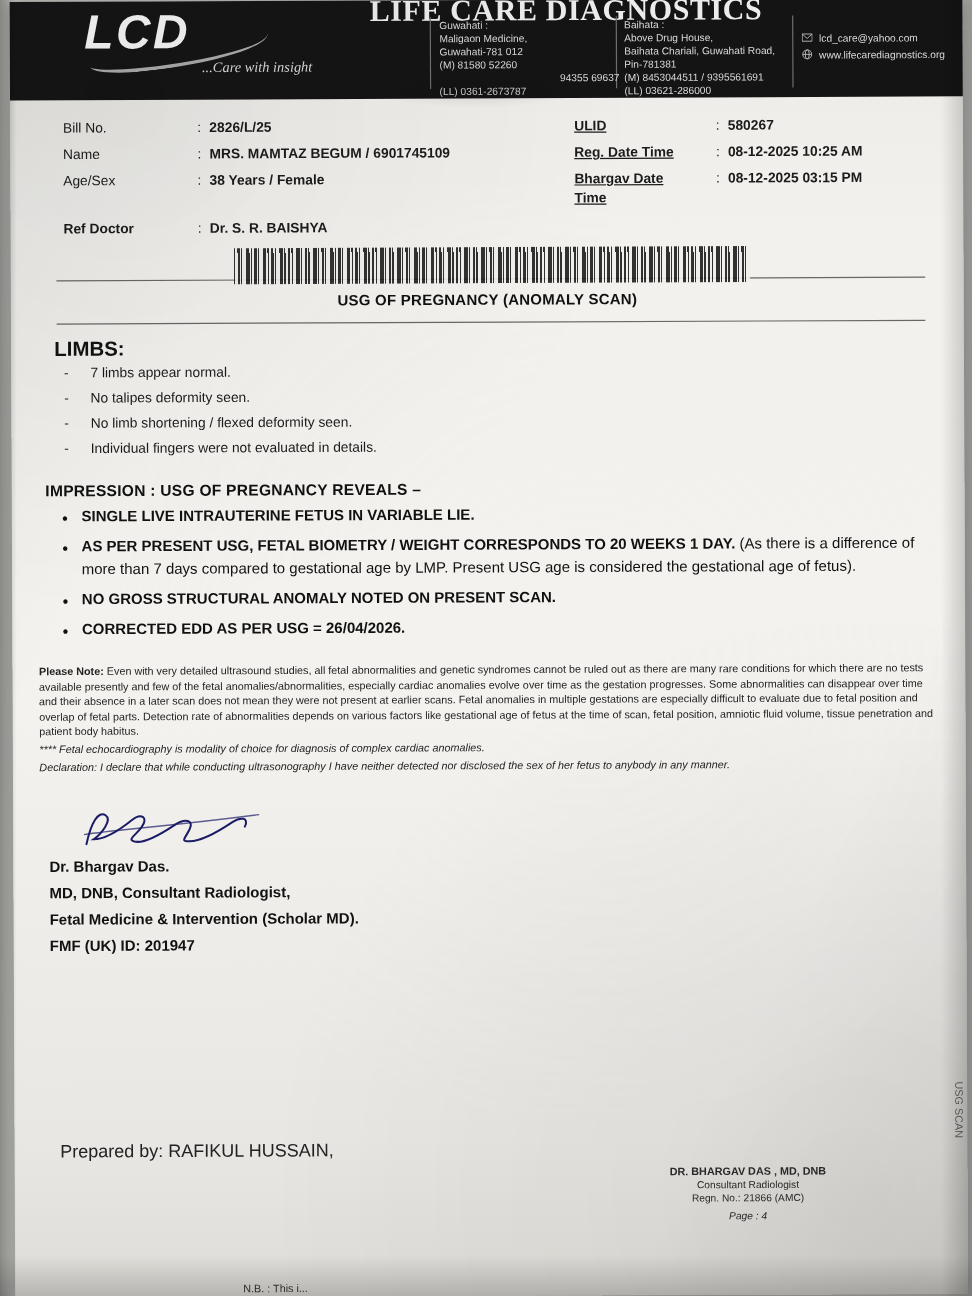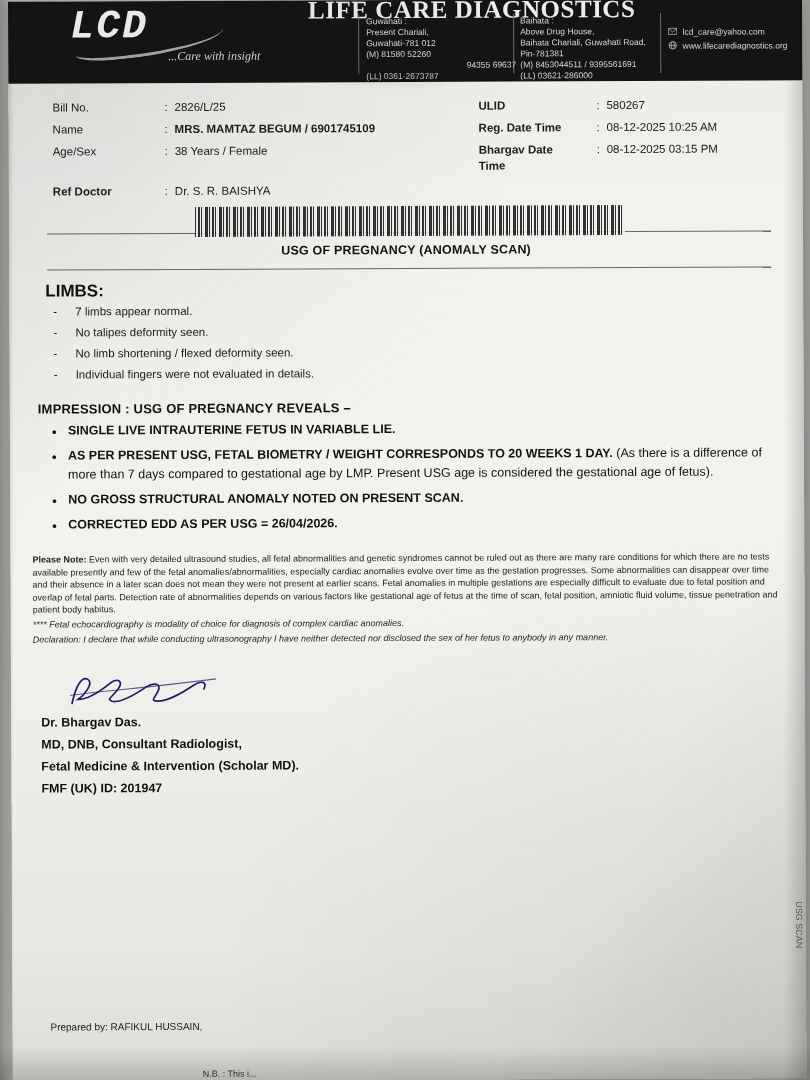--- a/index.html
+++ b/index.html
@@ -52,21 +52,21 @@
     background: #141414;
     color: #e8e8e8;
     overflow: hidden;
   }
   .lh-logo {
     position: absolute;
     left: 62px; top: 6px;
     width: 190px; height: 58px;
   }
   .lh-logo .lcd {
-    font-family: Liberation Mono, monospace;
+    font-family: Liberation Sans, sans-serif;
     font-size: 40px;
     font-style: italic;
     font-weight: bold;
     letter-spacing: 2px;
     color: #f4f4f4;
     line-height: 40px;
   }
   .lh-logo .tag {
     font-family: "Liberation Serif", serif;
     font-size: 12px;
@@ -124,23 +124,23 @@
   .pblock {
     position: absolute;
     left: 0; top: 88px;
     width: 794px;
     height: 118px;
     font-size: 11.5px;
     color: #1b1b1b;
   }
   .prow { position: absolute; white-space: nowrap; }
   .plabel { display: inline-block; width: 112px; }
-  .plabel.r { width: 118px; }
+  .plabel.r { width: 118px; text-decoration: underline; }
   .pcolon { display: inline-block; width: 10px; }
-  .pval { font-weight: normal; }
+  .pval { font-weight: bold; }
 
   .left-col { left: 44px; }
   .right-col { left: 470px; }
 
   .row1 { top: 12px; }
   .row2 { top: 34px; }
   .row3 { top: 56px; }
   .row4 { top: 72px; }
   .row5 { top: 96px; }
 
@@ -281,22 +281,22 @@
     font-size: 12.5px;
     font-weight: bold;
     color: #111;
     line-height: 22px;
   }
 
   
   .prepared {
     position: absolute;
     left: 38px;
-    top: 1020px;
-    font-size: 10px;
+    top: 950px;
+    font-size: 15px;
     color: #222;
   }
   .checked {
     position: absolute;
     left: 330px;
     top: 1073px;
     font-size: 9.5px;
     color: #222;
     margin-top: 20px;
   }
@@ -375,21 +375,21 @@
         <div class="tag">...Care with insight</div>
       </div>
       <div class="lh-title">LIFE CARE DIAGNOSTICS</div>
 
       <div class="lh-sep s1"></div>
       <div class="lh-sep s2"></div>
       <div class="lh-sep s3"></div>
 
       <div class="lh-col c1">
         <div>Guwahati :</div>
-        <div>Present Chariali,</div>
+        <div>Maligaon Medicine,</div>
         <div>Guwahati-781 012</div>
         <div>(M) 81580 52260</div>
         <div style="text-align:right">94355 69637</div>
         <div>(LL) 0361-2673787</div>
       </div>
 
       <div class="lh-col c2">
         <div>Baihata :</div>
         <div>Above Drug House,</div>
         <div>Baihata Chariali, Guwahati Road,</div>
@@ -503,20 +503,26 @@
     <div class="signer">
       <div>Dr. Bhargav Das.</div>
       <div>MD, DNB, Consultant Radiologist,</div>
       <div>Fetal Medicine &amp; Intervention (Scholar MD).</div>
       <div>FMF (UK) ID: 201947</div>
     </div>
 
     <div class="prepared">Prepared by: RAFIKUL HUSSAIN,</div>
     <div class="checked">Checked by:</div>
 
+    <div class="stamp">
+      <div class="n">DR. BHARGAV DAS , MD, DNB</div>
+      <div>Consultant Radiologist</div>
+      <div>Regn. No.: 21866 (AMC)</div>
+      <div class="pg">Page : 4</div>
+    </div>
 
     <div class="nb">N.B. : This i...</div>
     <div class="side-text">USG SCAN</div>
 
     <div class="grain"></div>
   </div>
 
   <div class="left-fold"></div>
   <div class="edge-shadow"></div>
   <div class="bottom-fold"></div>

